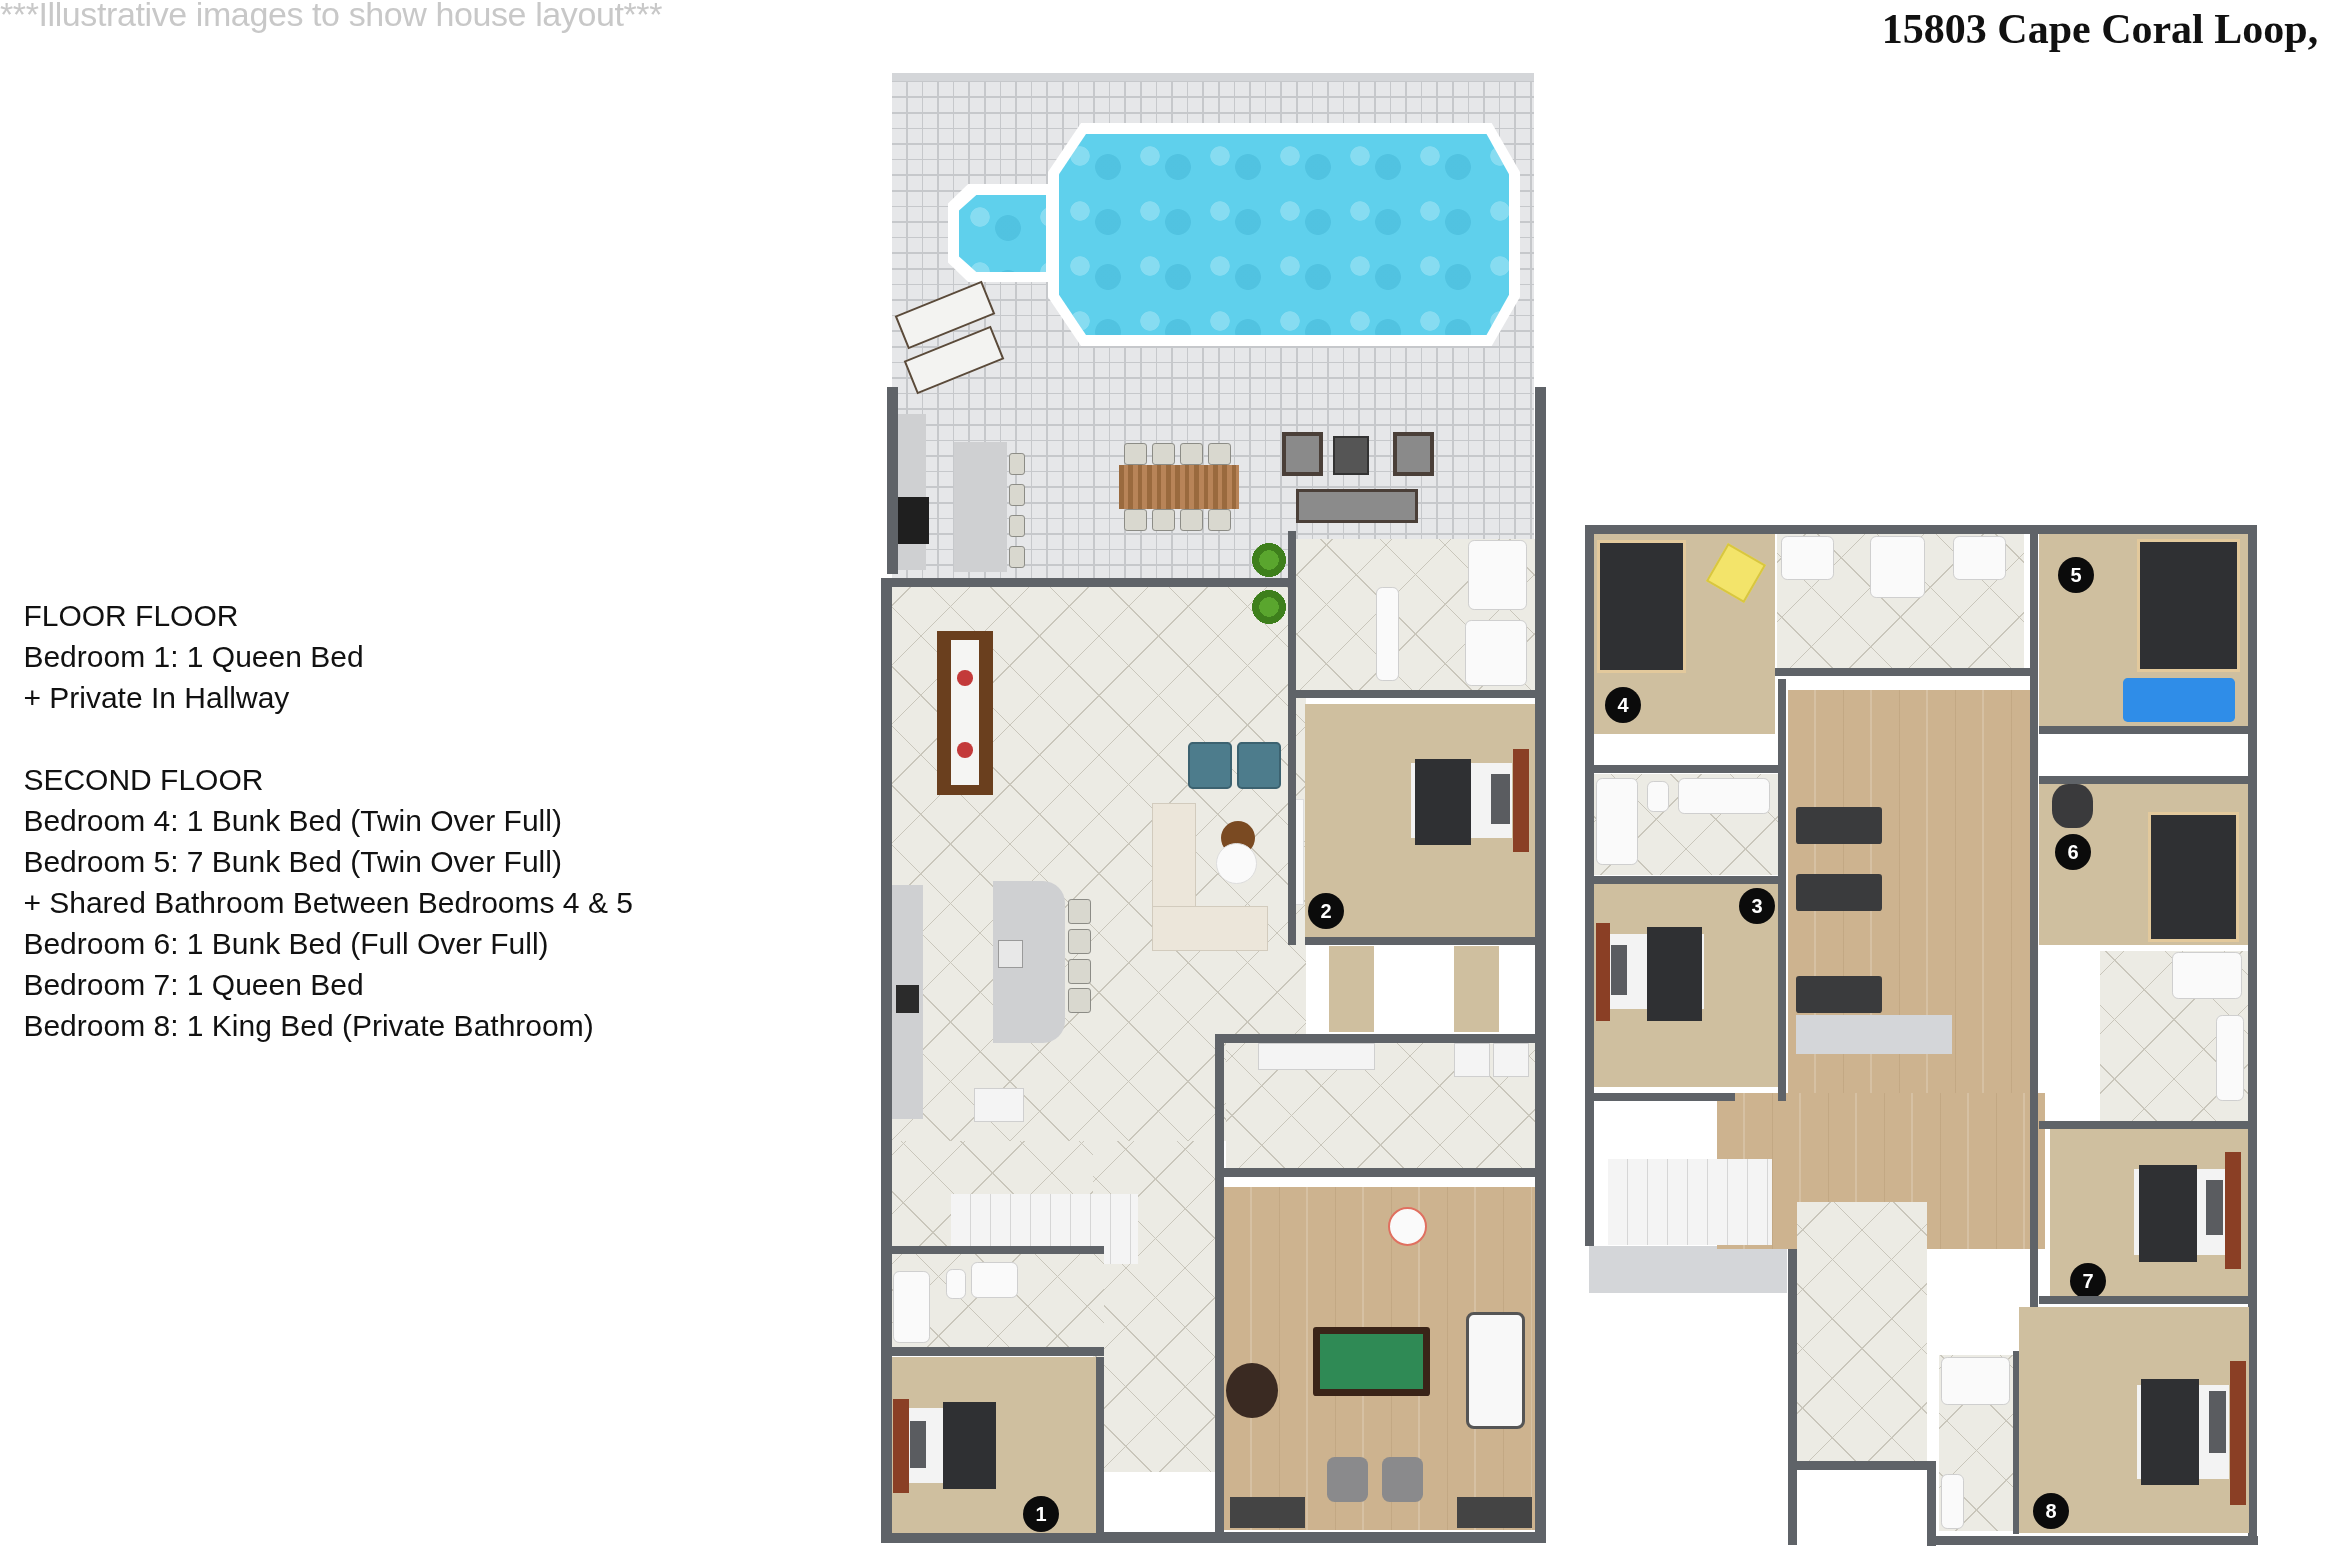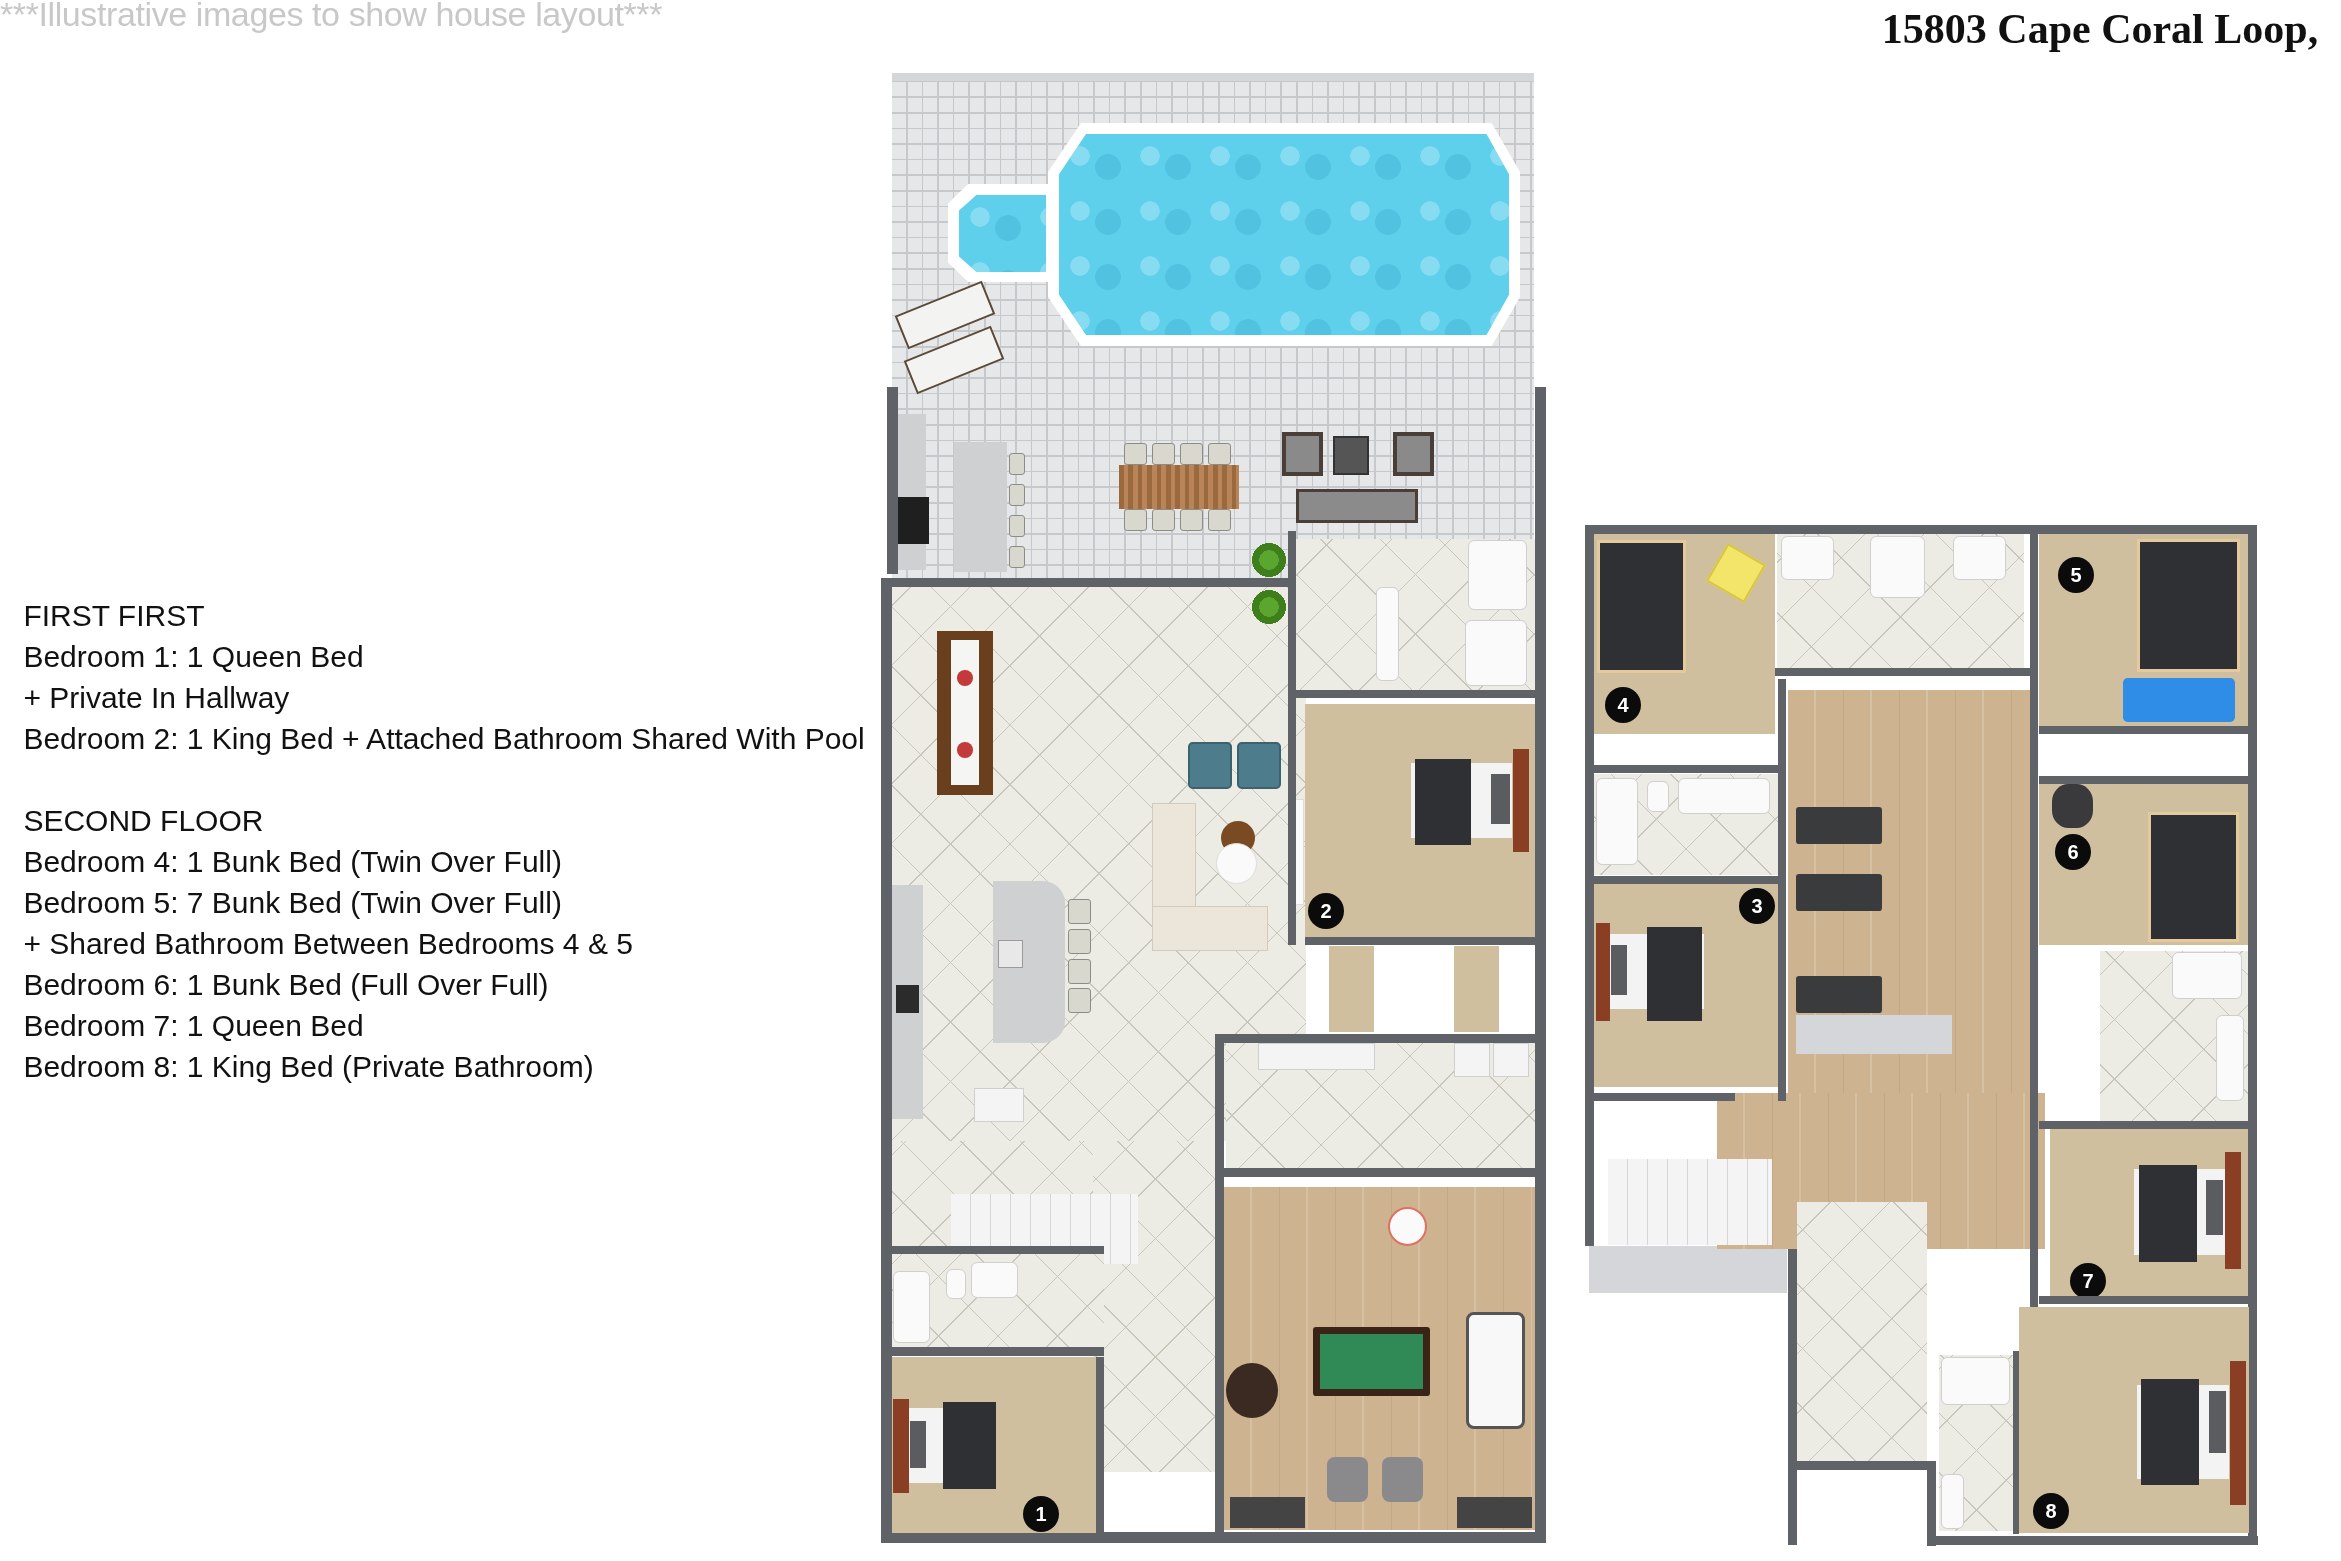--- a/index.html
+++ b/index.html
@@ -49,24 +49,23 @@
 </style>
 </head>
 <body>
 
 <div class="abs disclaimer">***Illustrative images to show house layout***</div>
 <div class="abs address">
   <div>15803 Cape Coral Loop,</div>
 </div>
 
 <div class="abs legend">
-  <div>FIRST FIRST</div>
+  <div>FLOOR FLOOR</div>
   <div>Bedroom 1: 1 Queen Bed</div>
   <div>+ Private In Hallway</div>
-  <div>Bedroom 2: 1 King Bed + Attached Bathroom Shared With Pool</div>
   <div class="gap"></div>
   <div>SECOND FLOOR</div>
   <div>Bedroom 4: 1 Bunk Bed (Twin Over Full)</div>
   <div>Bedroom 5: 7 Bunk Bed (Twin Over Full)</div>
   <div>+ Shared Bathroom Between Bedrooms 4 &amp; 5</div>
   <div>Bedroom 6: 1 Bunk Bed (Full Over Full)</div>
   <div>Bedroom 7: 1 Queen Bed</div>
   <div>Bedroom 8: 1 King Bed (Private Bathroom)</div>
 </div>
 

